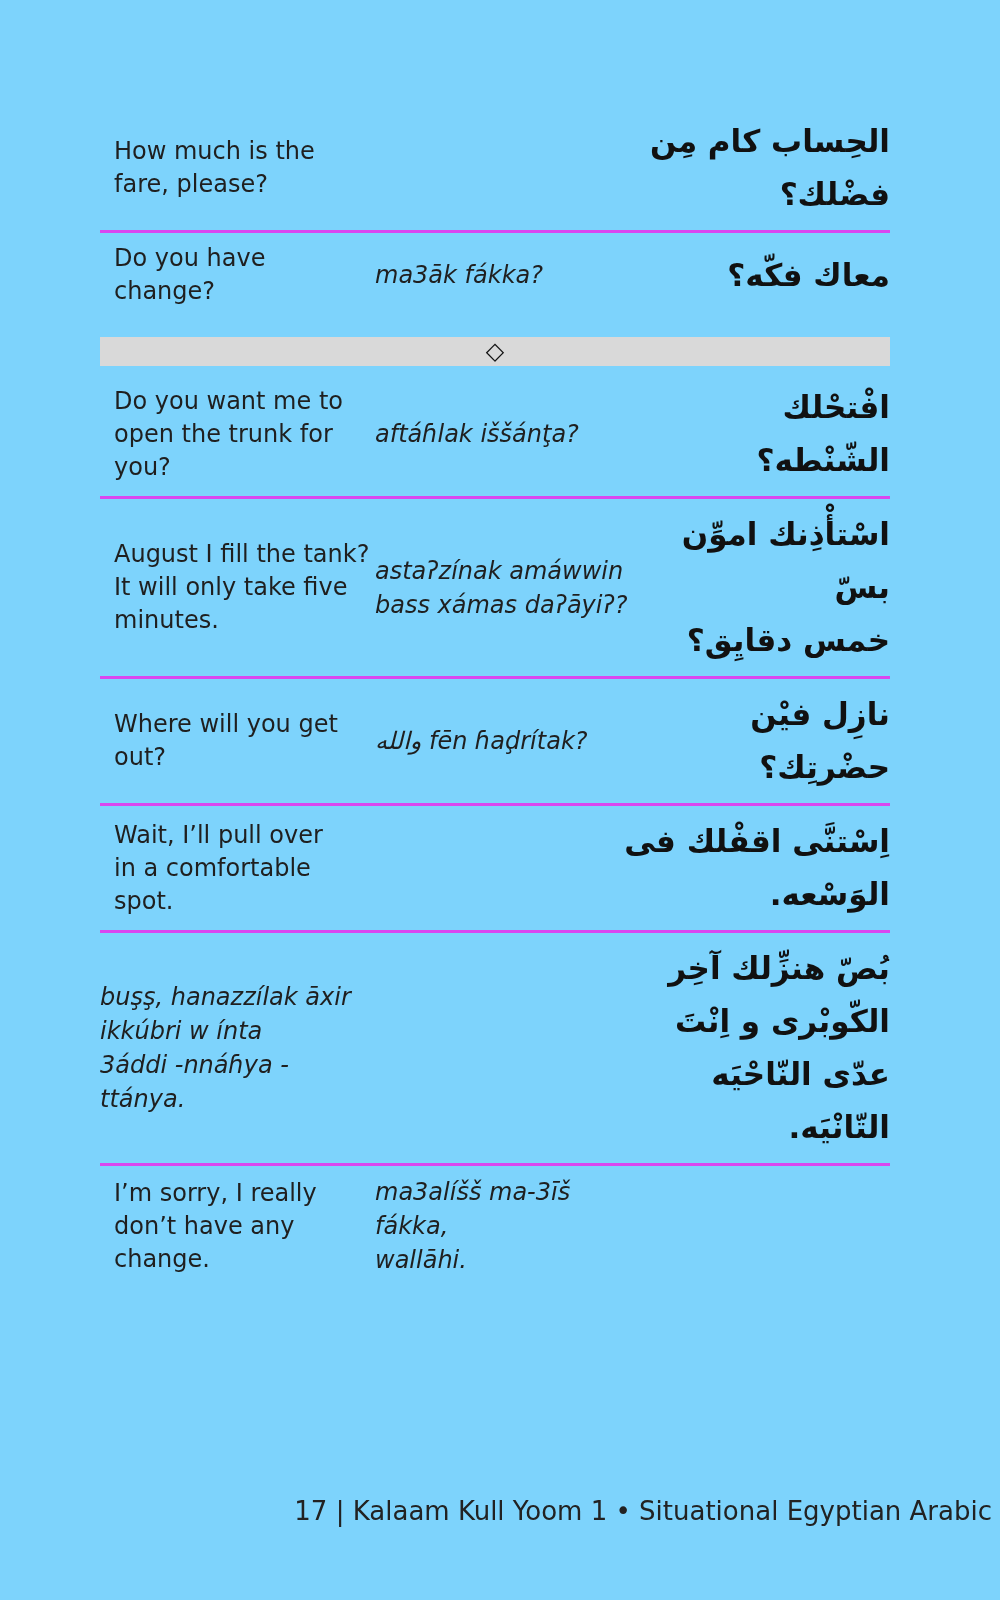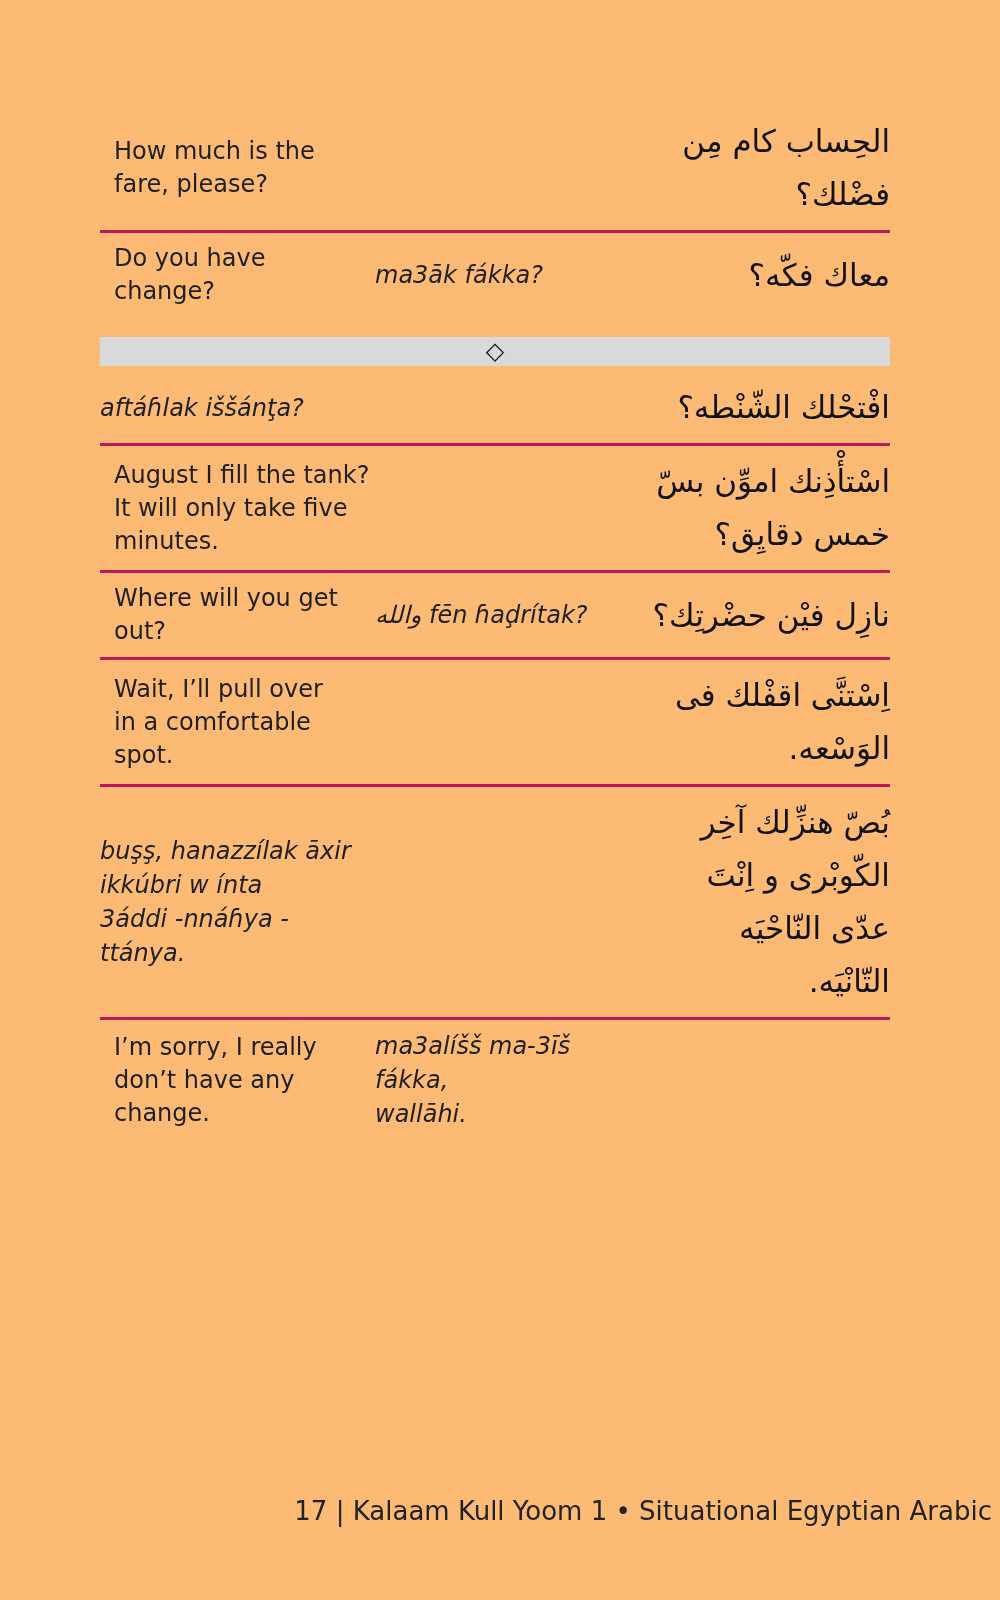--- a/index.html
+++ b/index.html
@@ -9,30 +9,30 @@
     width: 1000px;
     height: 1600px;
     overflow: hidden;
     font-family: "DejaVu Sans", sans-serif;
     color: #1a1a1a;
   }
   .page {
     position: relative;
     width: 1000px;
     height: 1600px;
-    background: #fdba74;
+    background: #7dd3fc;
   }
   .phrase-table {
     position: absolute;
     left: 100px;
     top: 106px;
     width: 790px;
   }
   .section .row + .row {
-    border-top: 3px solid #be185d;
+    border-top: 3px solid #d946ef;
   }
   .row {
     display: flex;
     align-items: center;
     padding: 9px 0;
   }
   .cell {
     white-space: pre-line;
   }
   .cell-en {
@@ -50,21 +50,21 @@
     font-size: 24px;
     line-height: 34px;
     color: #1f1f1f;
   }
   .cell-ar {
     flex: 1;
     direction: rtl;
     text-align: right;
     font-size: 31px;
     line-height: 53px;
-    font-weight: 400;
+    font-weight: 700;
     color: #111111;
   }
   .divider-band {
     height: 29px;
     margin: 20px 0 6px 0;
     background: #d9d9d9;
     display: flex;
     align-items: center;
     justify-content: center;
   }
@@ -105,28 +105,33 @@
     <div class="cell cell-ar">معاك فكّه؟</div>
   </div>
 </div>
 
     <div class="divider-band">
       <span class="divider-diamond">◇</span>
     </div>
 
     <div class="section">
   <div class="row">
+    <div class="cell cell-en">Do you want me to
+open the trunk for
+you?</div>
     <div class="cell cell-tr">aftáɦlak iššánţa?</div>
     <div class="cell cell-ar">افْتحْلك الشّنْطه؟</div>
   </div>
 
   <div class="row">
     <div class="cell cell-en">August I fill the tank?
 It will only take five
 minutes.</div>
+    <div class="cell cell-tr">astaʔzínak amáwwin
+bass xámas daʔāyiʔ?</div>
     <div class="cell cell-ar">اسْتأْذِنك اموِّن بسّ
 خمس دقايِق؟</div>
   </div>
 
   <div class="row">
     <div class="cell cell-en">Where will you get
 out?</div>
     <div class="cell cell-tr">والله fēn ɦaḑrítak?</div>
     <div class="cell cell-ar">نازِل فيْن حضْرتِك؟</div>
   </div>

